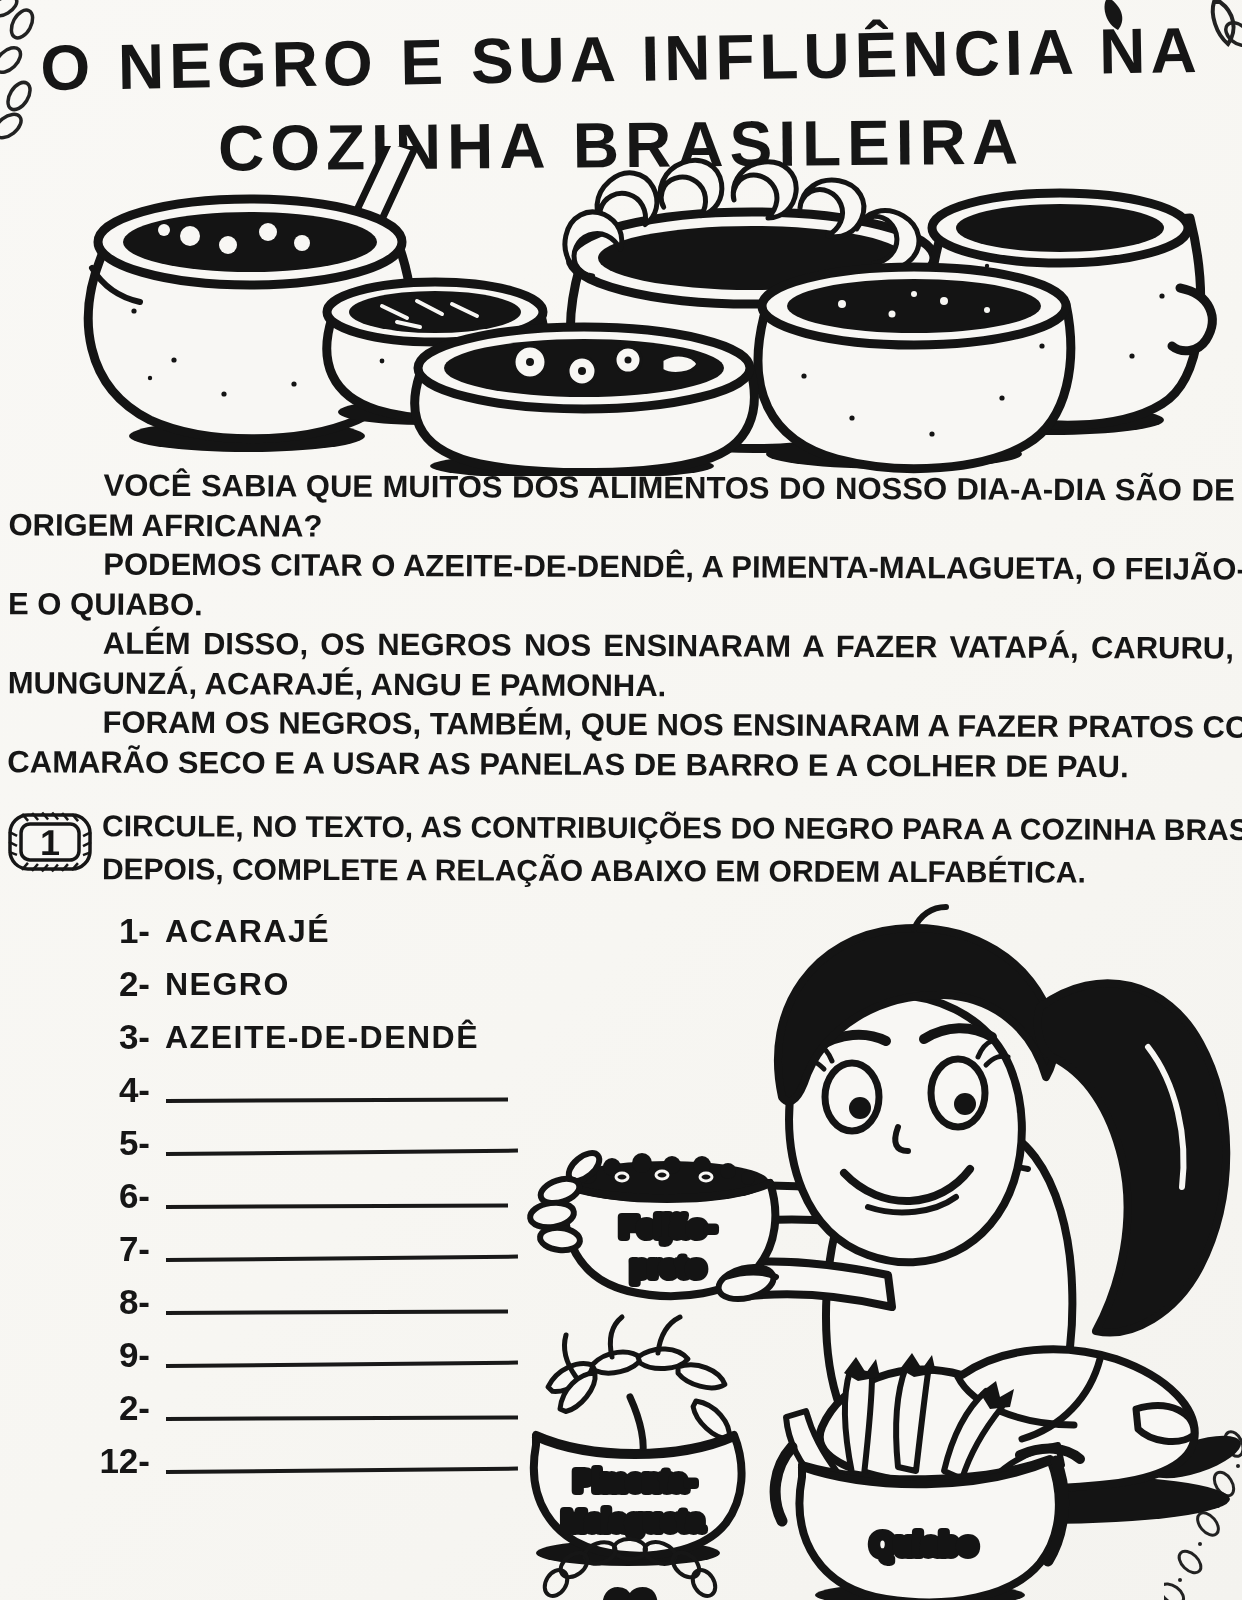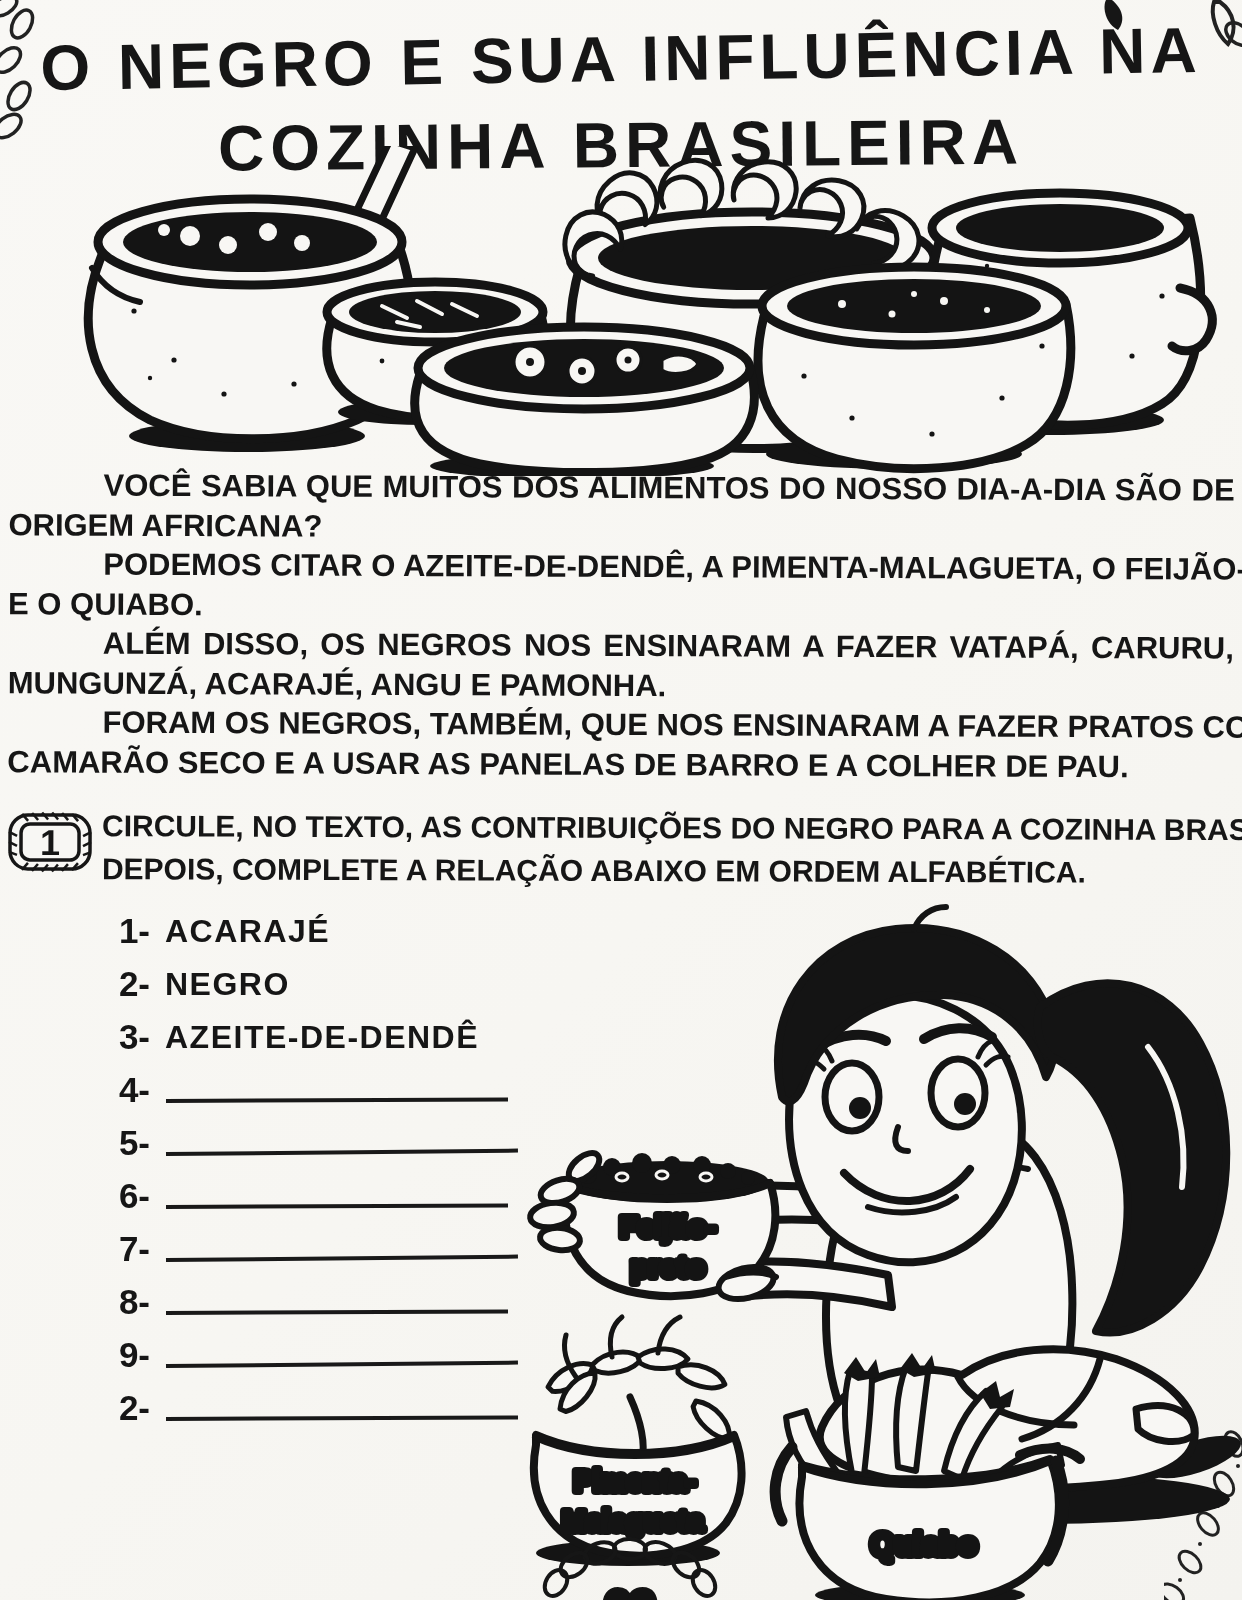--- a/index.html
+++ b/index.html
@@ -300,20 +300,24 @@
         <div class="blank"></div>
       </div>
     <div class="row">
         <div class="num">9-</div>
         <div class="blank"></div>
       </div>
     <div class="row">
         <div class="num">2-</div>
         <div class="blank"></div>
       </div>
+    <div class="row">
+        <div class="num">12-</div>
+        <div class="blank"></div>
+      </div>
   </div>
 
   <svg class="girl" viewBox="0 0 742 715">
     <g stroke="#141414" stroke-width="8" fill="#f8f7f4" stroke-linecap="round" stroke-linejoin="round">
 
       <g>
 
         <ellipse cx="545" cy="614" rx="185" ry="25" fill="#141414" stroke="none"></ellipse>
         <ellipse cx="695" cy="572" rx="48" ry="16" fill="#141414" stroke="none" transform="rotate(-18 695 572)"></ellipse>
 

